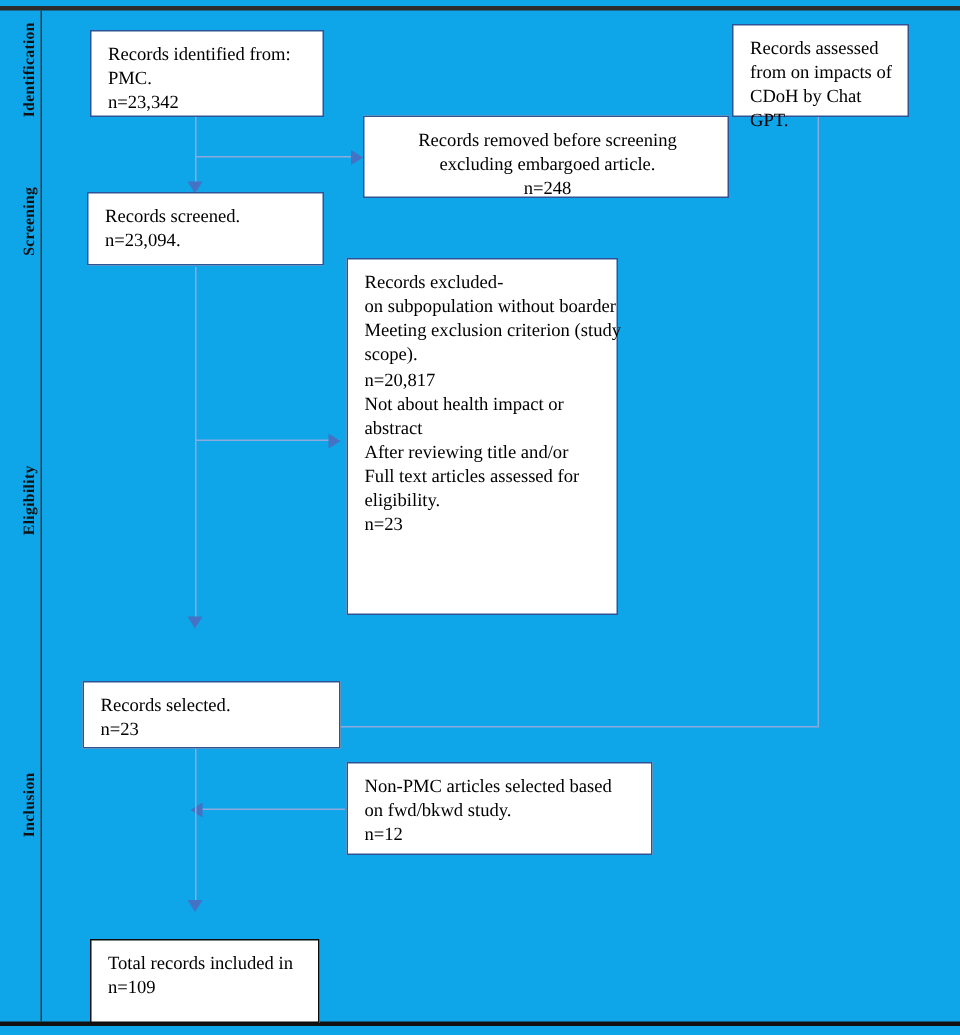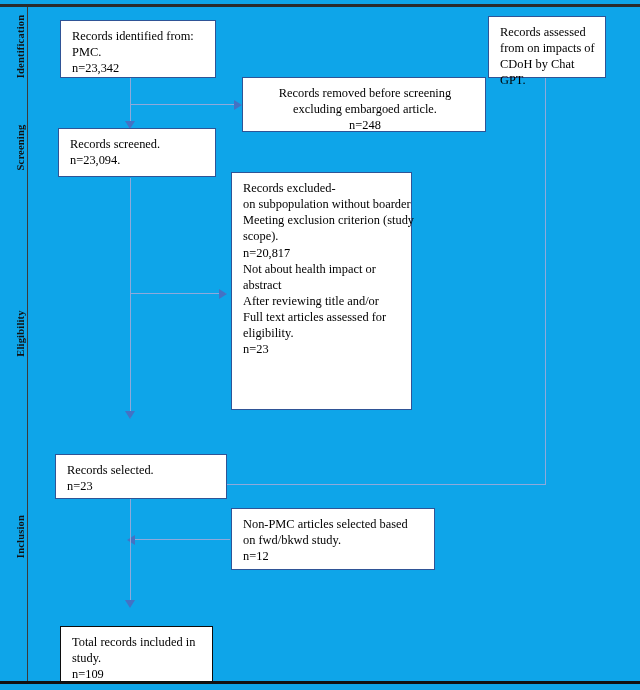--- a/index.html
+++ b/index.html
@@ -163,17 +163,16 @@
   </div>
 
   <div class="box" style="left:231px; top:508px; width:204px; height:62px;">
     <span class="ln">Non-PMC articles selected based</span>
     <span class="ln">on fwd/bkwd study.</span>
     <span class="ln">n=12</span>
   </div>
 
   <div class="box black" style="left:60px; top:606px; width:153px; height:56px;margin-top:20px;">
     <span class="ln">Total records included in</span>
-    <span class="ln">study.</span>
     <span class="ln">n=109</span>
   </div>
 
 </div>
 
 </body></html>

